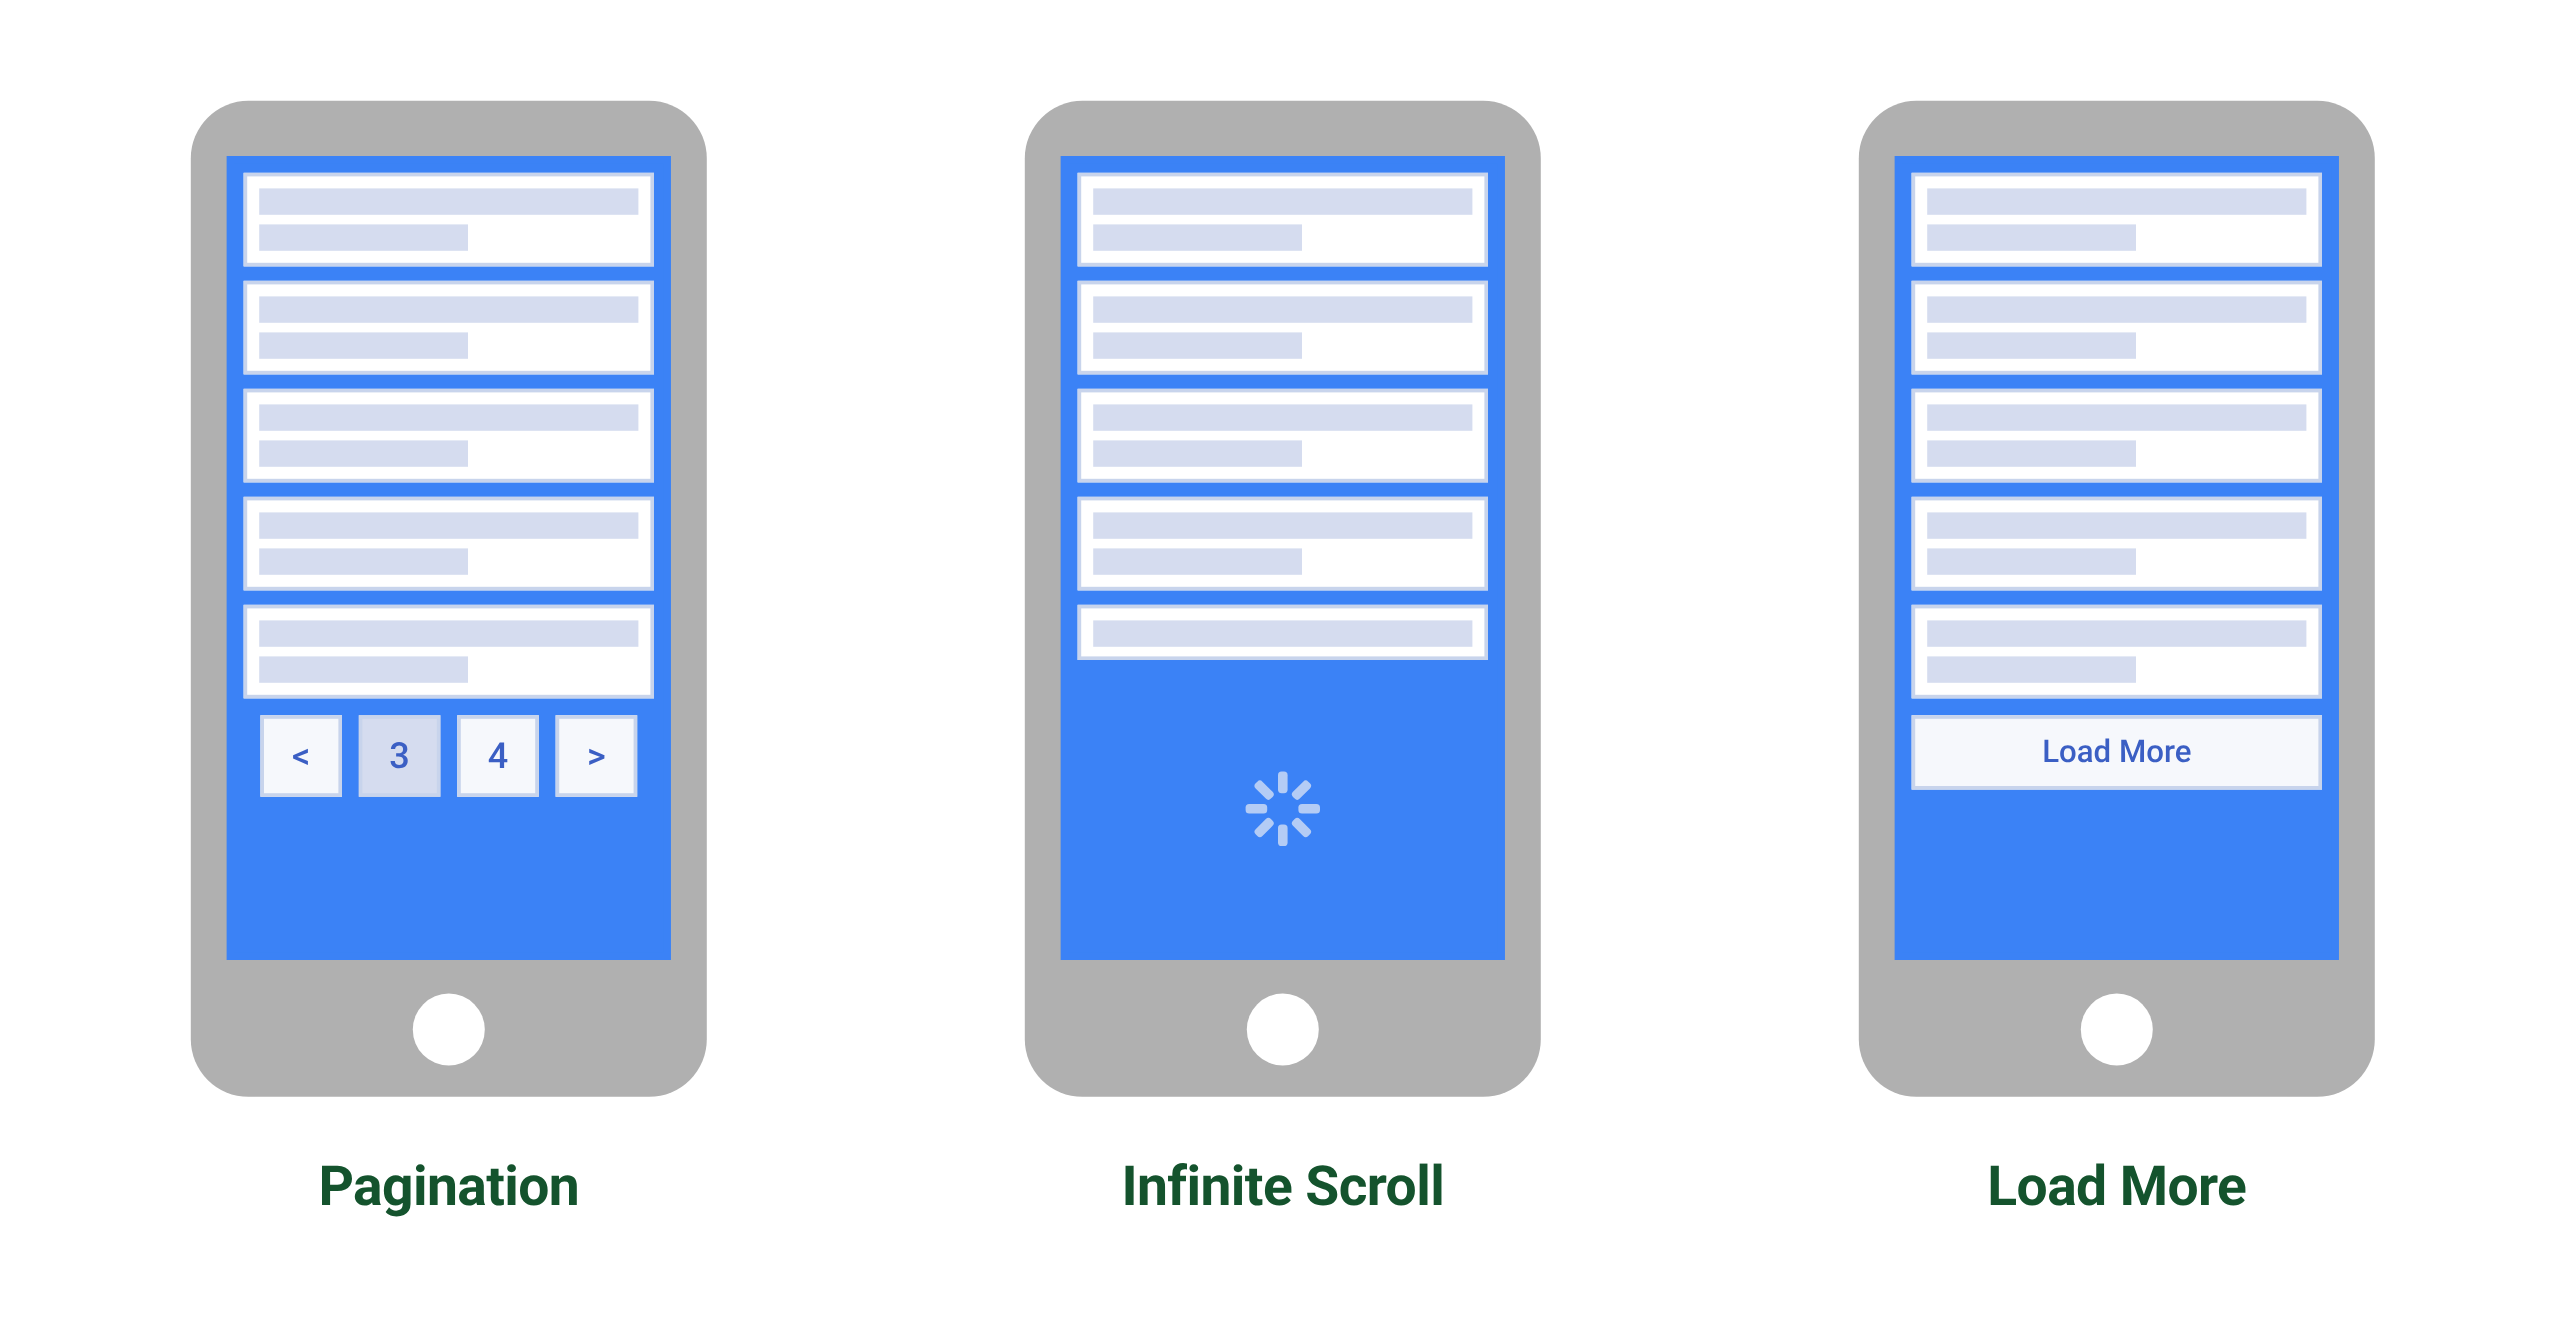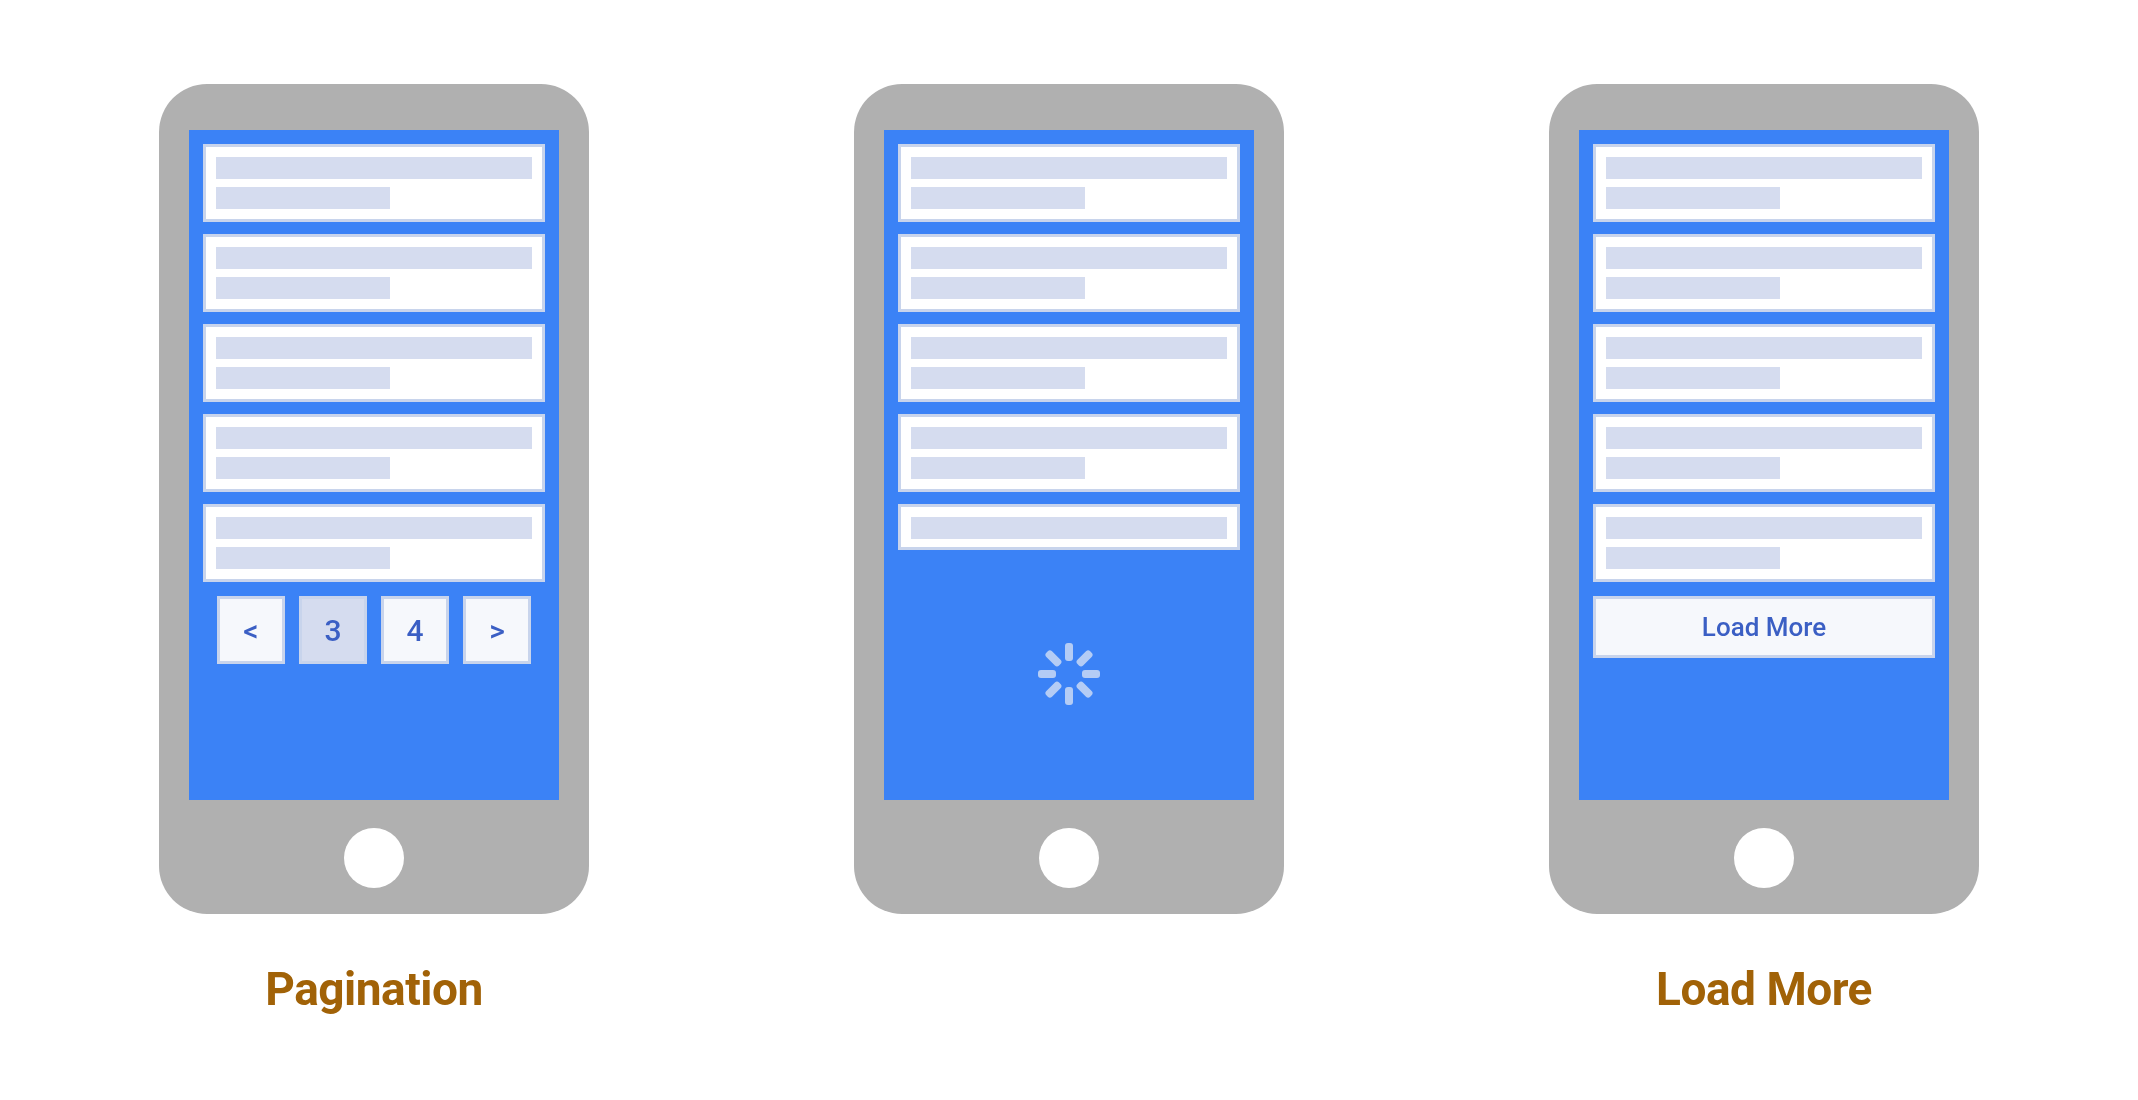--- a/index.html
+++ b/index.html
@@ -127,21 +127,21 @@
     justify-content: center;
     font-size: 26px;
     color: #3b5fc4;
     font-weight: 500;
     margin-top: 2px;
   }
   .caption {
     margin-top: 48px;
     font-size: 46px;
     font-weight: 700;
-    color: #a16207;
+    color: #14532d;
     letter-spacing: -0.5px;
   }
 </style>
 </head>
 <body>
 
 <div class="container">
 
   <div class="col">
     <div class="phone">
@@ -206,20 +206,21 @@
             <span style="transform: rotate(90deg);"></span>
             <span style="transform: rotate(135deg);"></span>
             <span style="transform: rotate(180deg);"></span>
             <span style="transform: rotate(225deg);"></span>
             <span style="transform: rotate(270deg);"></span>
             <span style="transform: rotate(315deg);"></span>
           </div>
         </div>
       </div>
     </div>
+    <div class="caption">Infinite Scroll</div>
   </div>
 
   <div class="col">
     <div class="phone">
       <div class="screen">
         <div class="card">
           <div class="line-full"></div>
           <div class="line-half"></div>
         </div>
         <div class="card">

